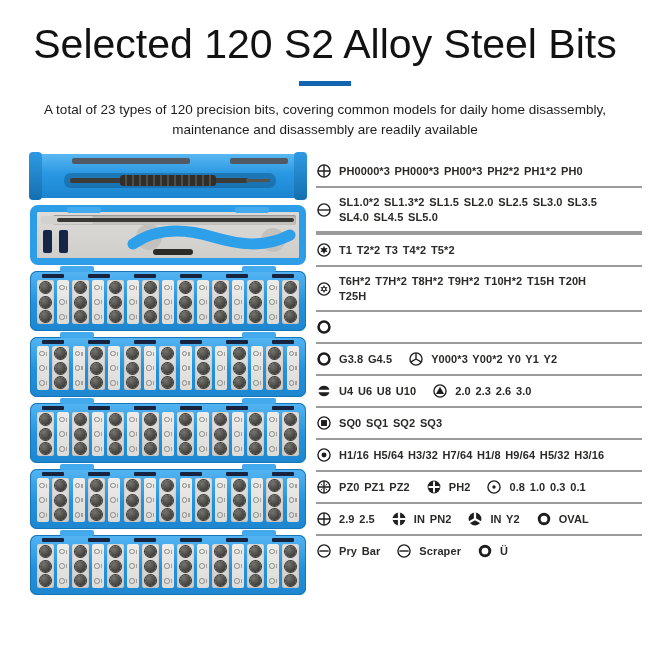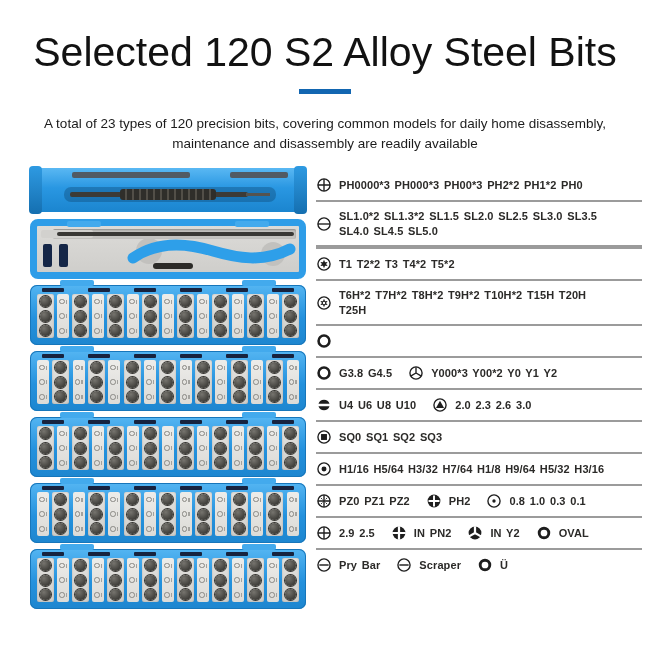--- a/index.html
+++ b/index.html
@@ -4,25 +4,25 @@
 <style>
   * { box-sizing: border-box; margin: 0; padding: 0; }
   html,body { width:650px; height:650px; }
   body {
     background:#fff;
     font-family:"Liberation Sans", sans-serif;
     overflow:hidden;
     color:#1d1d1d;
   }
   
-  .header { text-align:center; padding-top:30px; }
+  .header { text-align:center; padding-top:22px; }
   .title  { font-size:41px; font-weight:400; color:#121212; letter-spacing:0; line-height:1.1; }
   .underline { width:52px; height:5px; background:var(--accent,#1266b1); margin:14px auto 0; }
   .subtitle {
-    margin-top:20px; font-size:13.5px; color:#1c1c1c; line-height:1.45;
+    margin-top:14px; font-size:13.5px; color:#1c1c1c; line-height:1.45;
     white-space:pre-line;
   }
   
   .main { display:flex; margin:15px 8px 0 30px; gap:10px; }
   .photo-col { width:276px; flex:none; }
   .spec-col  { flex:1; min-width:0; padding-top:2px; }
 
   
   .cyl { position:relative; height:44px; border-radius:9px; margin-bottom:7px;
          background:linear-gradient(180deg,#5ab8f3,#2997e2 45%,#1b85cf); }

